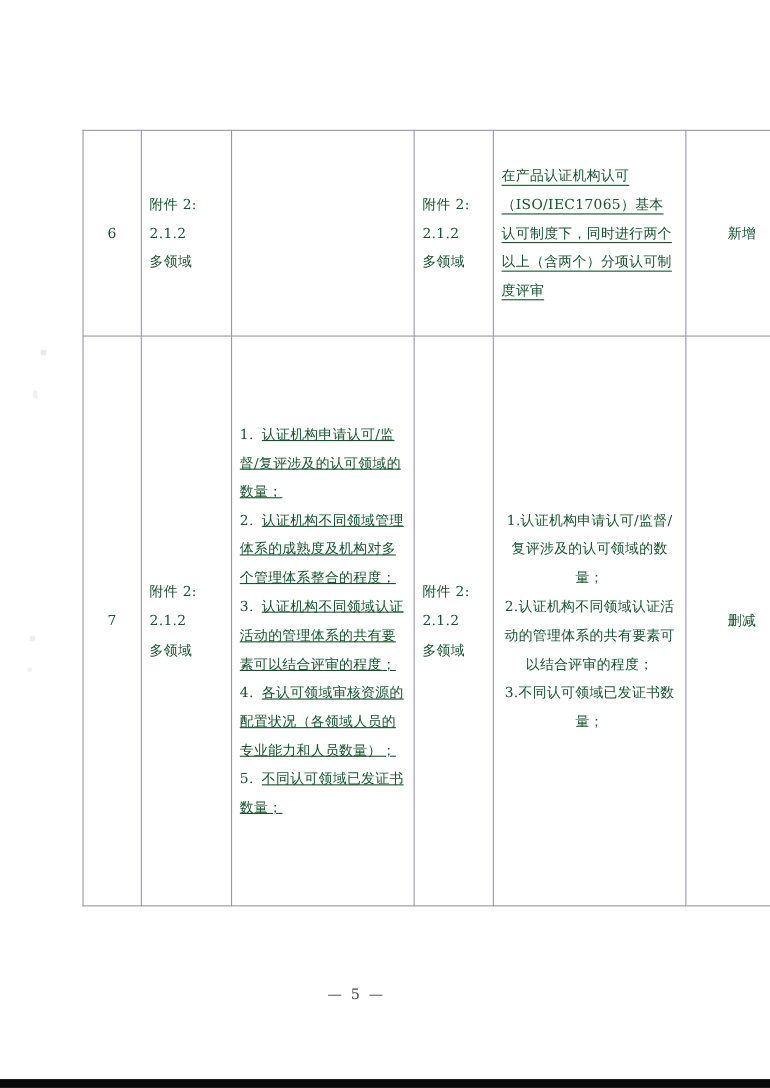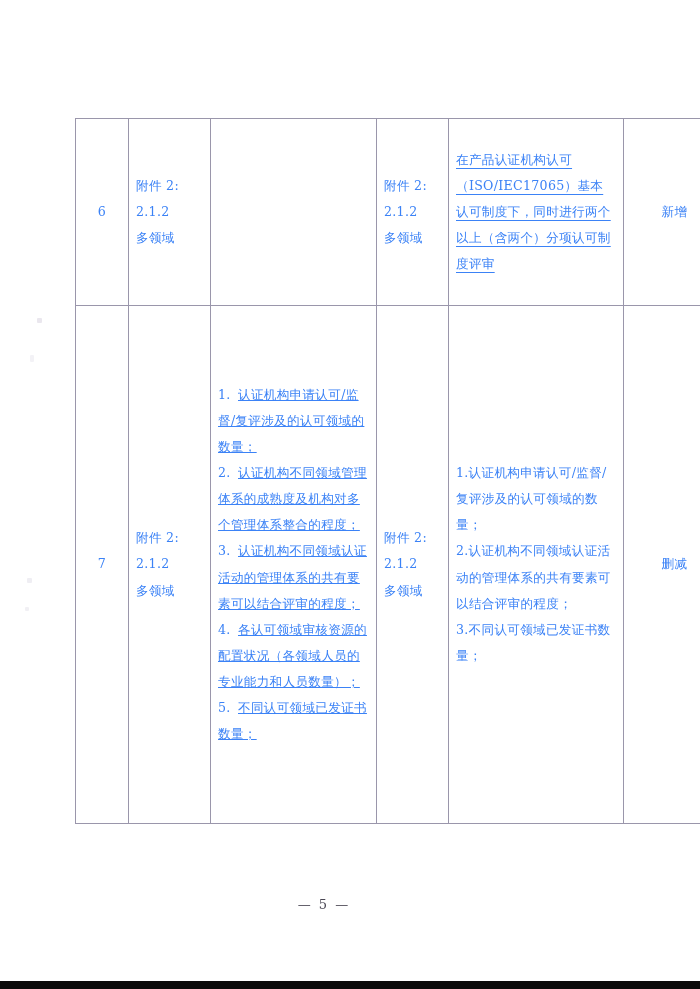--- a/index.html
+++ b/index.html
@@ -36,21 +36,21 @@
     width: 560px;
     border-collapse: collapse;
     table-layout: fixed;
   }
   #doc-table td {
     border: 1px solid #9a96ab;
     vertical-align: middle;
     padding: 6px 7px;
     font-size: 12.6px;
     line-height: 2.07;
-    color: #3b82f6;
+    color: #14532d;
     letter-spacing: 0.3px;
   }
 
   
   .col-no     { width: 38px;  text-align: center; }
   .col-oldref { width: 67px;  }
   .col-oldtxt { width: 151px; vertical-align: top; }
   .col-newref { width: 57px;  }
   .col-newtxt { width: 160px; }
   .col-act    { width: 87px;  text-align: center; }
@@ -58,21 +58,21 @@
   .ref-line { display: block; white-space: nowrap; }
 
   .para { margin: 0; }
   .para.ul span { text-decoration: underline; text-underline-offset: 4px; }
 
   
   .row-6 td { height: 174px; }
   .row-6 .col-oldtxt { vertical-align: middle; }
   
   .row-7 td { height: 505px; }
-  .row-7 .col-newtxt { vertical-align: middle; }
+  .row-7 .col-newtxt { vertical-align: middle; text-align: center; }
 
   .numbered { text-indent: 0; text-decoration: underline; }
   .numbered .item { display: block; }
   .numbered .marker { display: inline-block; min-width: 20px; }
 
   
   #page-number {
     position: absolute;
     left: 0;
     top: 897px;

